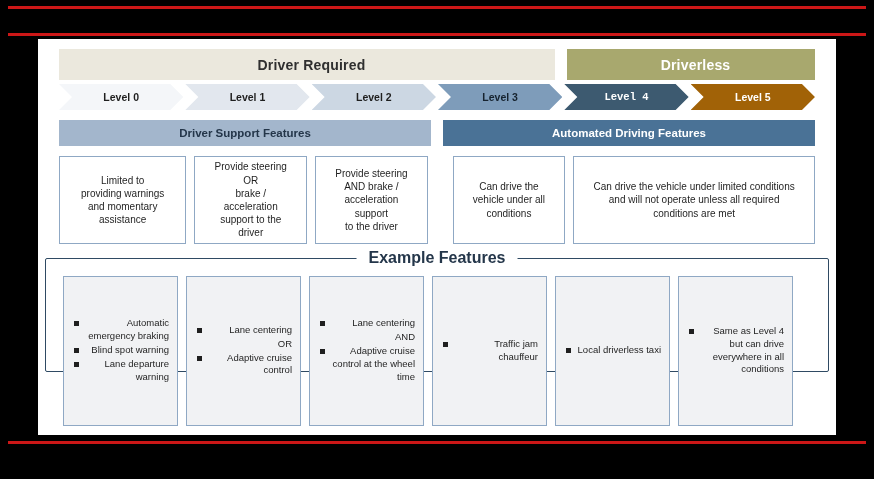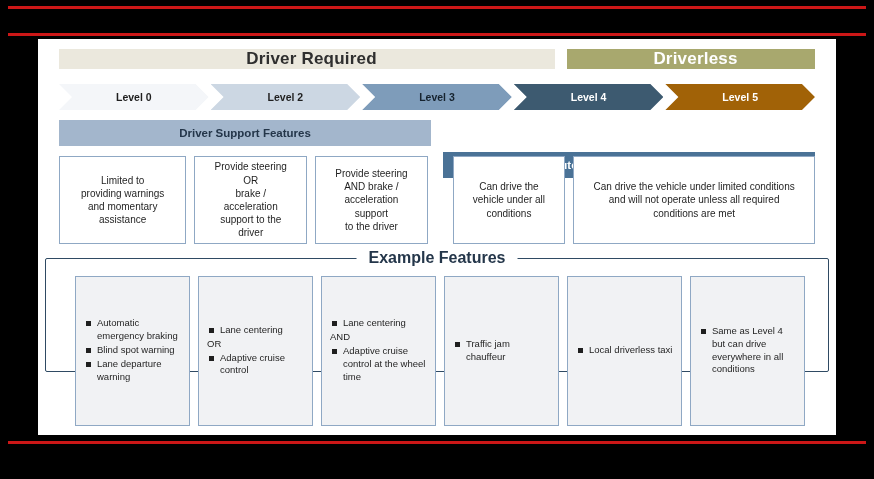--- a/index.html
+++ b/index.html
@@ -44,25 +44,25 @@
   }
 
   
   .cat-row {
     position: relative;
     height: 24px;
     display: flex;
     gap: 0;
   }
   .cat-band {
-    height: 20px;
+    height: 31px;
     display: flex;
     align-items: center;
     justify-content: center;
-    font-size: 17px;
+    font-size: 14px;
     font-weight: bold;
     letter-spacing: .2px;
     padding-left: 9px;
   }
   .cat-driver {
     width: 496px;
     background: #ebe8dd;
     color: #2f2f2f;
   }
   .cat-gap { width: 12px; }
@@ -94,20 +94,21 @@
   .chev:first-child {
     clip-path: polygon(0 0, calc(100% - 13px) 0, 100% 50%, calc(100% - 13px) 100%, 0 100%, 13px 50%);
   }
 
   
   .feat-row {
     position: relative;
     height: 26px;
     margin-top: 10px;
     display: flex;
+    align-items: flex-end;
   }
   .feat-band {
     height: 26px;
     display: flex;
     align-items: center;
     justify-content: center;
     font-size: 11.5px;
     font-weight: bold;
   }
   .feat-support {
@@ -172,25 +173,26 @@
     transform: translateX(-50%);
     background: #ffffff;
     padding: 0 12px;
     font-size: 16px;
     font-weight: bold;
     color: #24364a;
     white-space: nowrap;
   }
   .ex-row {
     position: absolute;
-    left: 16px;
+    left: 4px;
     top: 18px;
     width: 756px;
     display: flex;
     gap: 8px;
+    text-align: right;
   }
   .ex-box {
     border: 1.5px solid #8fa8c4;
     background: #f1f2f4;
     height: 150px;
     padding: 8px 8px;
     display: flex;
     flex-direction: column;
     justify-content: center;
     font-size: 9.5px;
@@ -233,27 +235,30 @@
     <div class="cat-row">
       <div class="cat-band cat-driver">Driver Required</div>
       <div class="cat-gap"></div>
       <div class="cat-band cat-driverless">Driverless</div>
     </div>
 
     <div class="lvl-row">
       <div class="chev" id="chev0" style="background: rgb(244, 246, 249); color: rgb(31, 31, 31);">
         <span>Level 0</span>
       </div>
+      <div class="chev" id="chev1" style="background: rgb(226, 231, 238); color: rgb(31, 31, 31);">
+        <span>Level 1</span>
+      </div>
       <div class="chev" id="chev2" style="background: rgb(204, 215, 227); color: rgb(31, 31, 31);">
         <span>Level 2</span>
       </div>
       <div class="chev" id="chev3" style="background: rgb(126, 156, 186); color: rgb(22, 35, 47);">
         <span>Level 3</span>
       </div>
-      <div class="chev" id="chev4" style="background: rgb(61, 90, 112); color: rgb(255, 255, 255);">
+      <div class="chev" id="chev4" style="background: rgb(61, 90, 112); color: rgb(255, 255, 255); font-family: Liberation Mono, monospace;">
         <span>Level 4</span>
       </div>
       <div class="chev" id="chev5" style="background: #a16207; color: rgb(255, 255, 255);">
         <span>Level 5</span>
       </div>
     </div>
 
     <div class="feat-row">
       <div class="feat-band feat-support">Driver Support Features</div>
       <div class="feat-gap"></div>

